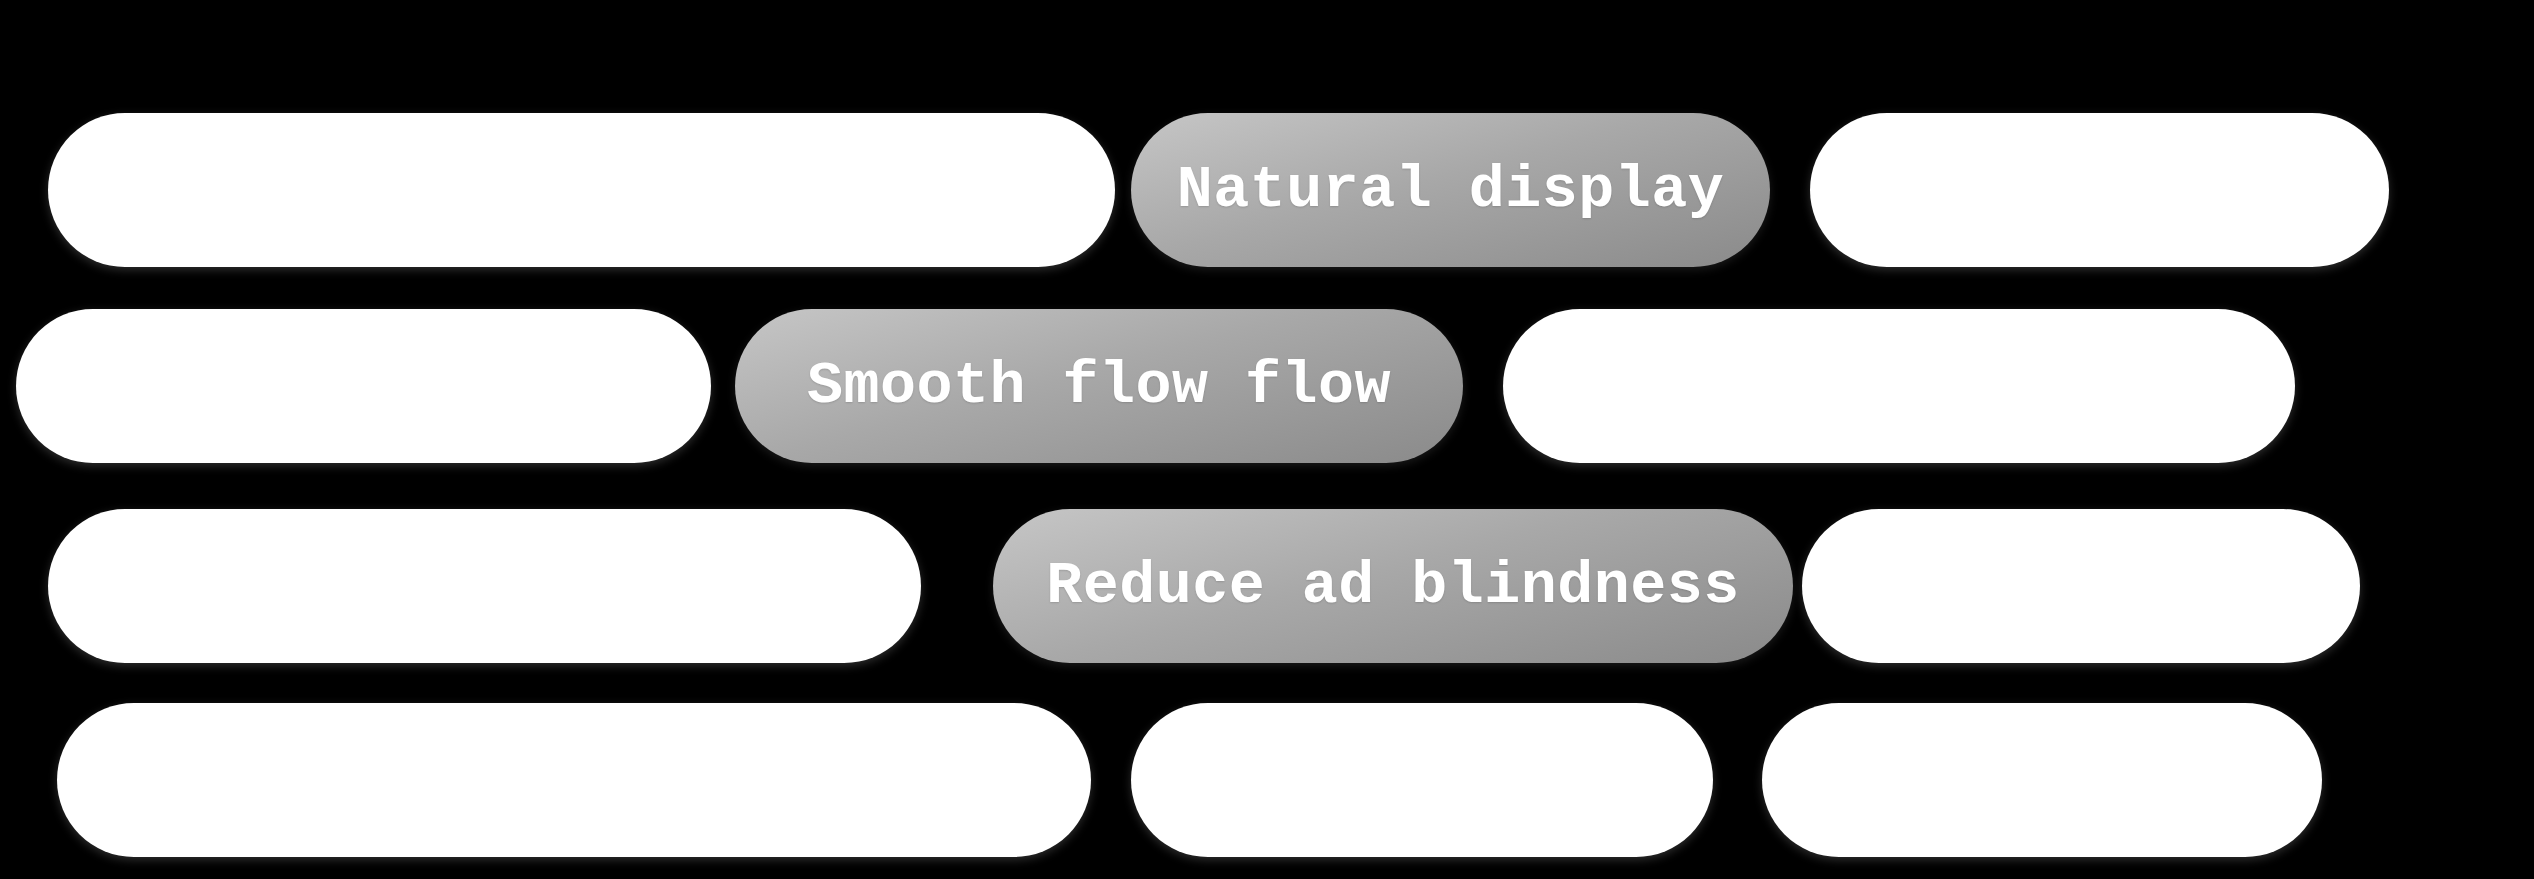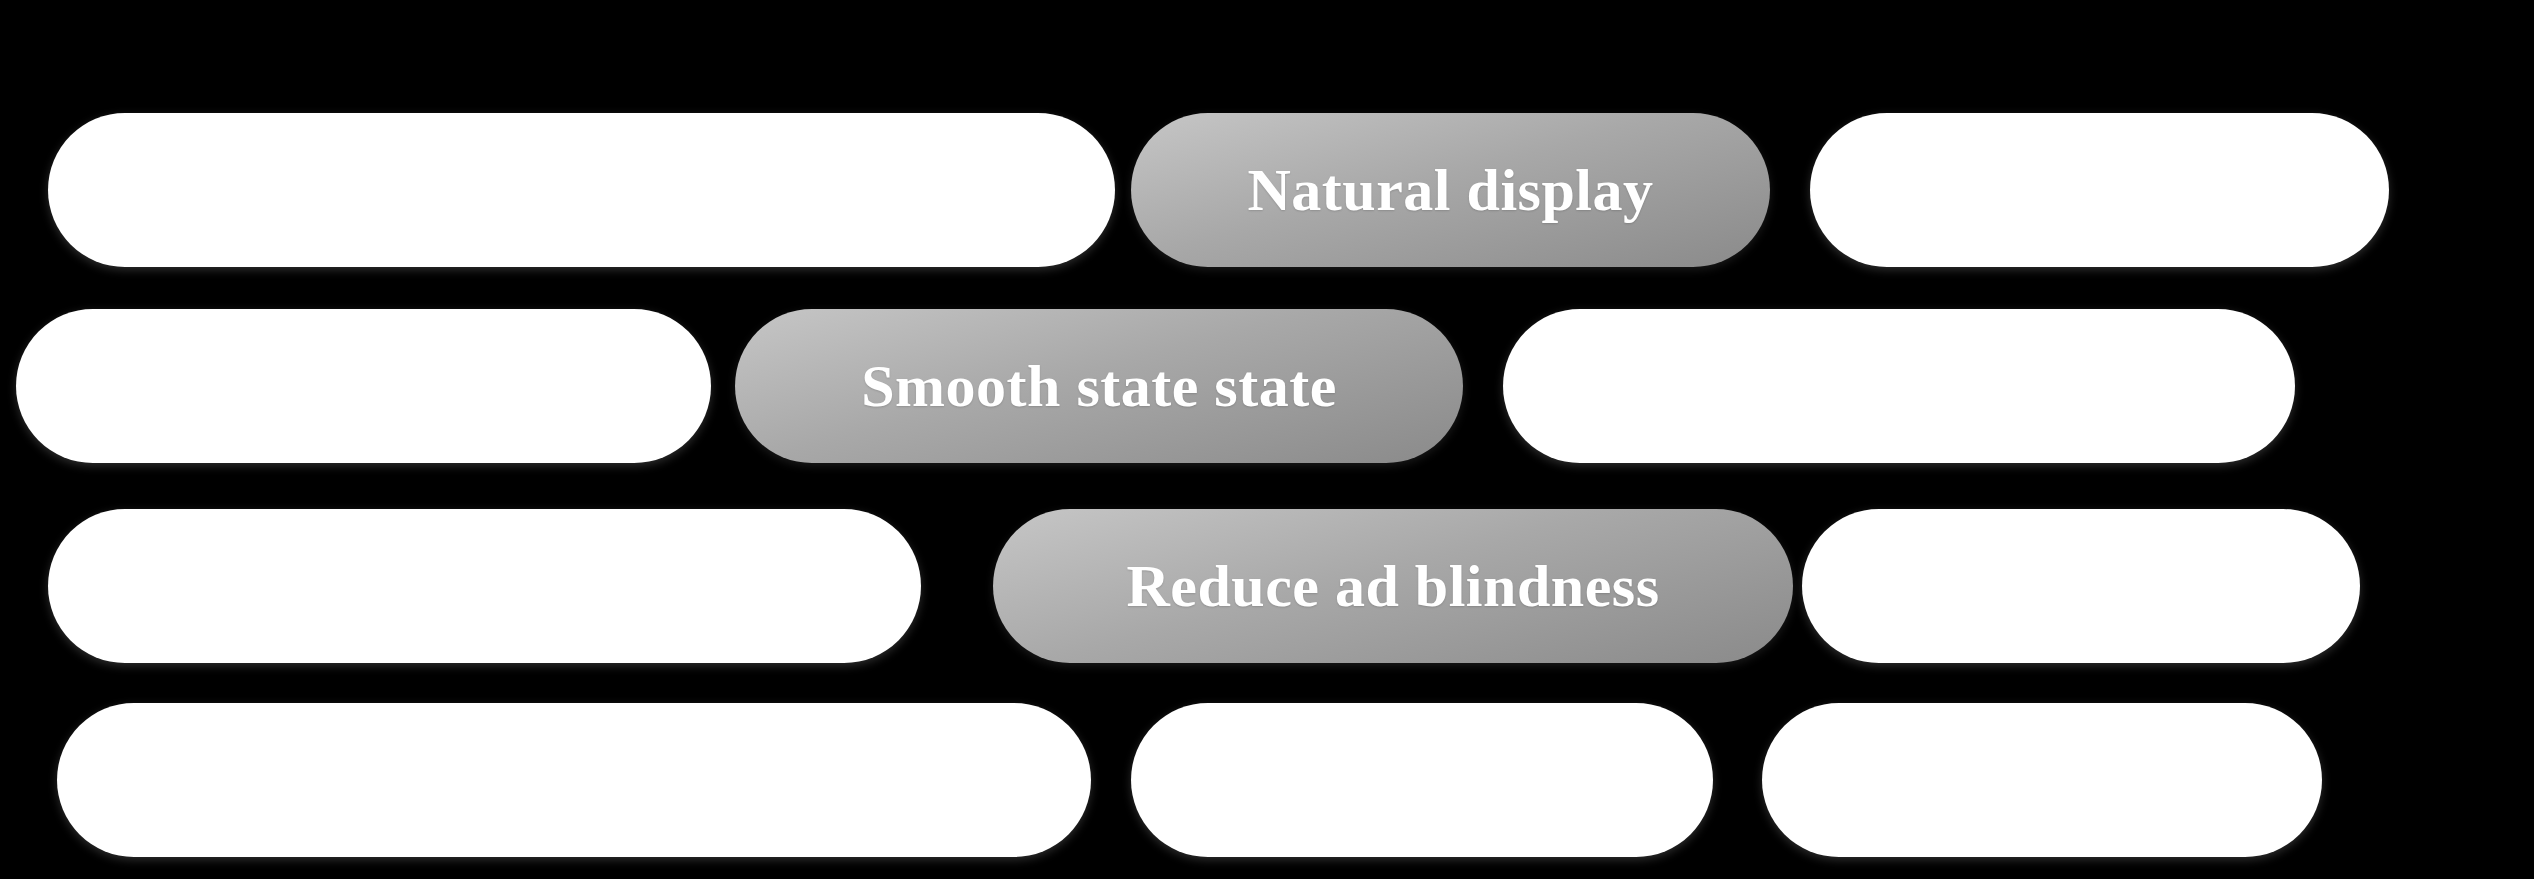--- a/index.html
+++ b/index.html
@@ -6,21 +6,21 @@
     margin: 0;
     padding: 0;
     background: var(--background, #000000);
   }
   .canvas {
     position: relative;
     width: 2534px;
     height: 879px;
     background: var(--background, #000000);
     overflow: hidden;
-    font-family: Liberation Serif, serif;
+    font-family: Liberation Mono, monospace;
   }
   .pill {
     position: absolute;
     height: 154px;
     border-radius: 90px;
     filter: blur(0.7px);
     box-sizing: border-box;
   }
   .pill.blank {
     background: var(--pill-blank, #ffffff);
@@ -53,21 +53,21 @@
 <div class="canvas">
 
   <div class="pill blank" style="top:113px; left:48px; width:1067px;"></div>
   <div class="pill labeled" style="top:113px; left:1131px; width:639px;">
     <span class="pill-text">Natural display</span>
   </div>
   <div class="pill blank" style="top:113px; left:1810px; width:579px;"></div>
 
   <div class="pill blank" style="top:309px; left:16px; width:695px;"></div>
   <div class="pill labeled" style="top:309px; left:735px; width:728px;">
-    <span class="pill-text">Smooth state state</span>
+    <span class="pill-text">Smooth flow flow</span>
   </div>
   <div class="pill blank" style="top:309px; left:1503px; width:792px;"></div>
 
   <div class="pill blank" style="top:509px; left:48px; width:873px;"></div>
   <div class="pill labeled" style="top:509px; left:993px; width:800px;">
     <span class="pill-text">Reduce ad blindness</span>
   </div>
   <div class="pill blank" style="top:509px; left:1802px; width:558px;"></div>
 
   <div class="pill blank" style="top:703px; left:57px; width:1034px;"></div>

